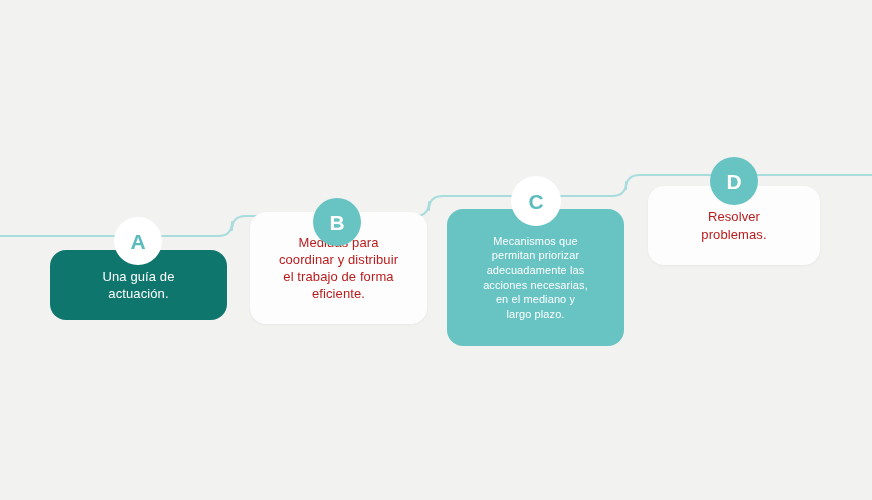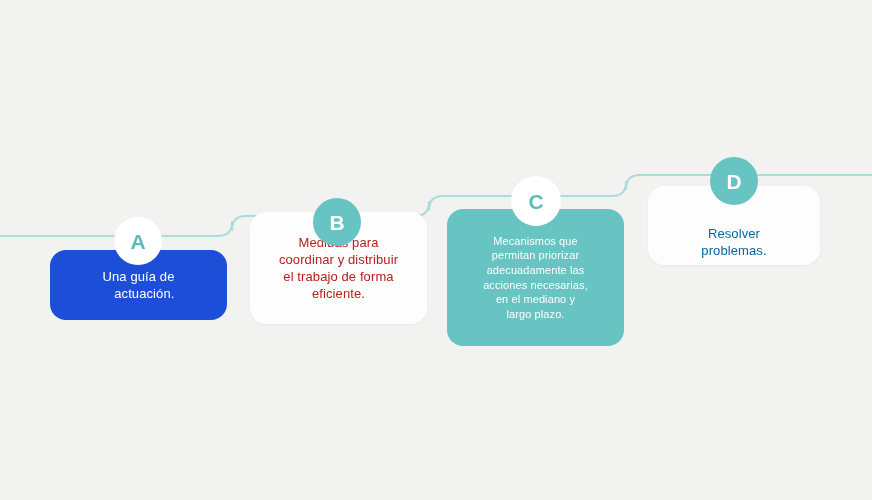--- a/index.html
+++ b/index.html
@@ -77,21 +77,21 @@
 </head>
 <body>
 
 <div id="stage" style="background: rgb(242, 242, 241);">
 
   <svg id="connector" viewBox="0 0 872 500" width="872" height="500" aria-hidden="true">
     <path id="connector-path" fill="none" stroke="#a9dcdc" stroke-width="2" stroke-linecap="round" stroke-linejoin="round" d="M 0 236 L 218 236 Q 232 236 232 222 L 232 230 Q 232 216 246 216 L 415 216 Q 429 216 429 202 L 429 210 Q 429 196 443 196 L 612 196 Q 626 196 626 182 L 626 189 Q 626 175 640 175 L 872 175"></path>
   </svg>
 
   <div class="step">
-    <div class="card filled" id="card-a" style="left: 50px; top: 250px; width: 177px; height: 70px; font-size: 13px; background: #1d4ed8; color: rgb(255, 255, 255); text-align: right;">
+    <div class="card filled" id="card-a" style="left: 50px; top: 250px; width: 177px; height: 70px; font-size: 13px; background: #0f766e; color: rgb(255, 255, 255);">
       <span class="card-text">Una guía de
 actuación.</span>
     </div>
     <div class="badge light" id="badge-a" style="left: 114px; top: 217px; width: 48px; height: 48px; font-size: 21px;">
       <span>A</span>
     </div>
   </div>
 
   <div class="step">
     <div class="card plain" id="card-b" style="left: 250px; top: 212px; width: 177px; height: 112px; font-size: 13px; color: #b91c1c;">
@@ -113,21 +113,21 @@
 acciones necesarias,
 en el mediano y
 largo plazo.</span>
     </div>
     <div class="badge light" id="badge-c" style="left: 511px; top: 176px; width: 50px; height: 50px; font-size: 21px;">
       <span>C</span>
     </div>
   </div>
 
   <div class="step">
-    <div class="card plain" id="card-d" style="left: 648px; top: 186px; width: 172px; height: 79px; font-size: 13px; color: #0369a1; align-items: flex-end;">
+    <div class="card plain" id="card-d" style="left: 648px; top: 186px; width: 172px; height: 79px; font-size: 13px; color: #b91c1c;">
       <span class="card-text">Resolver
 problemas.</span>
     </div>
     <div class="badge dark" id="badge-d" style="left: 710px; top: 157px; width: 48px; height: 48px; font-size: 21px; background: rgb(104, 195, 195);">
       <span>D</span>
     </div>
   </div>
 
 </div>
 

